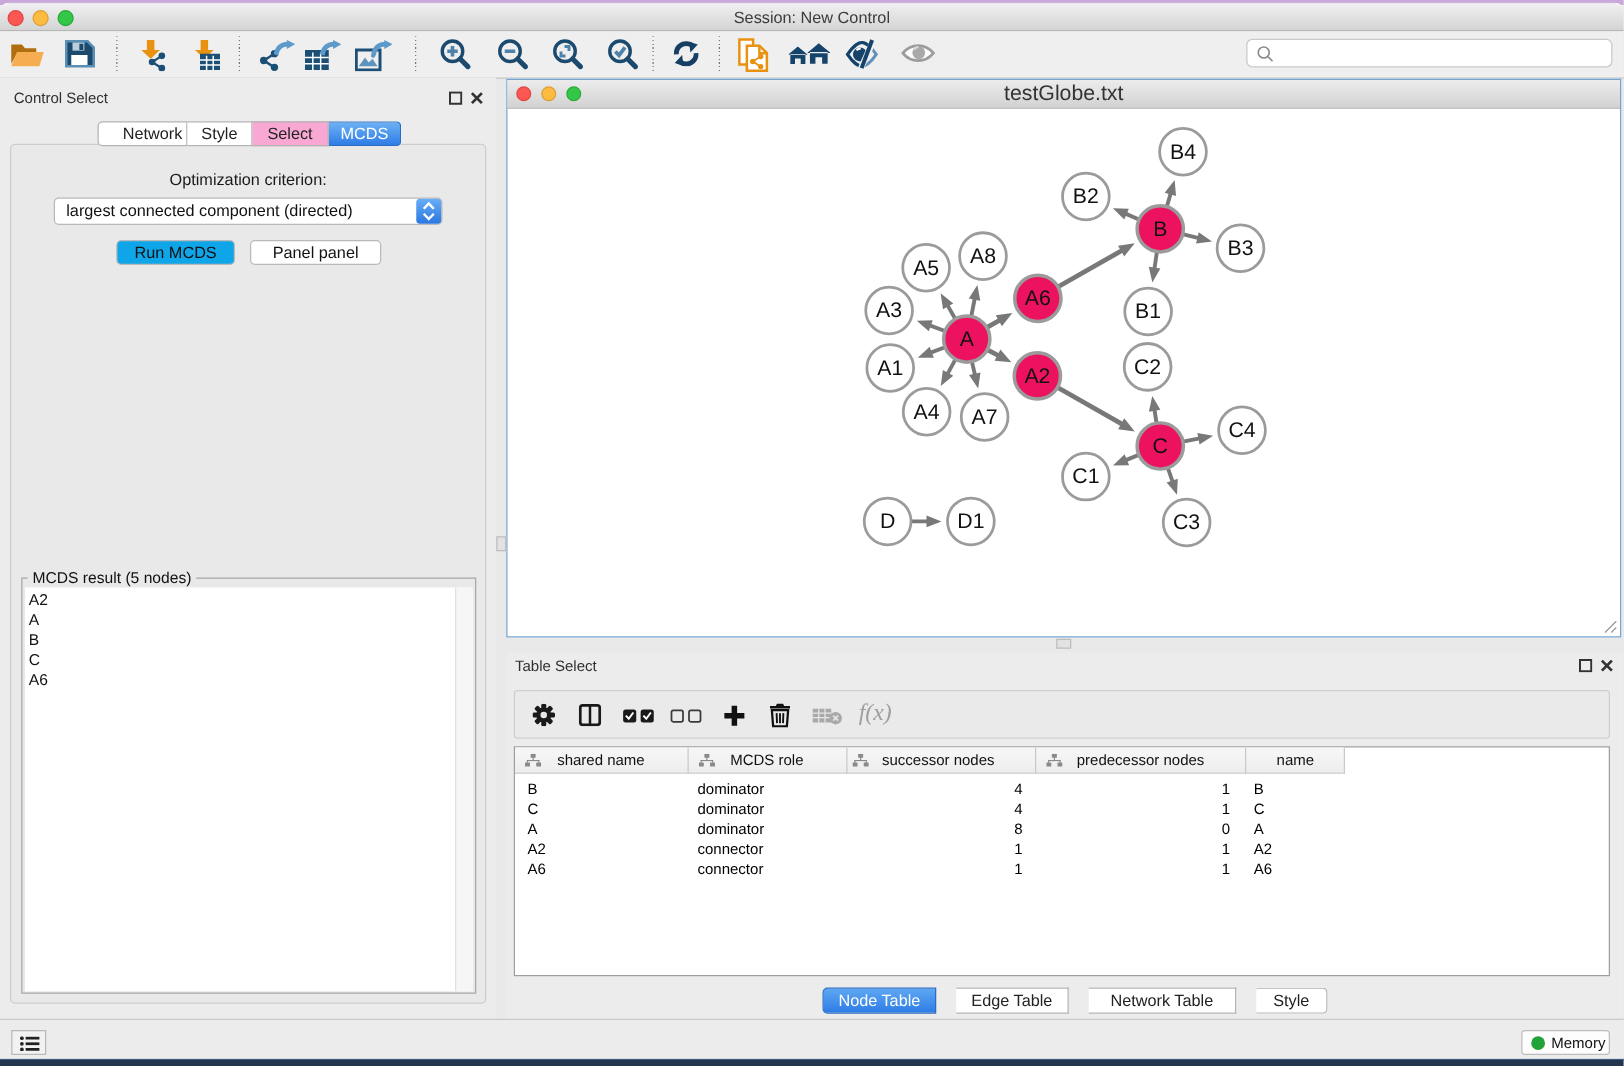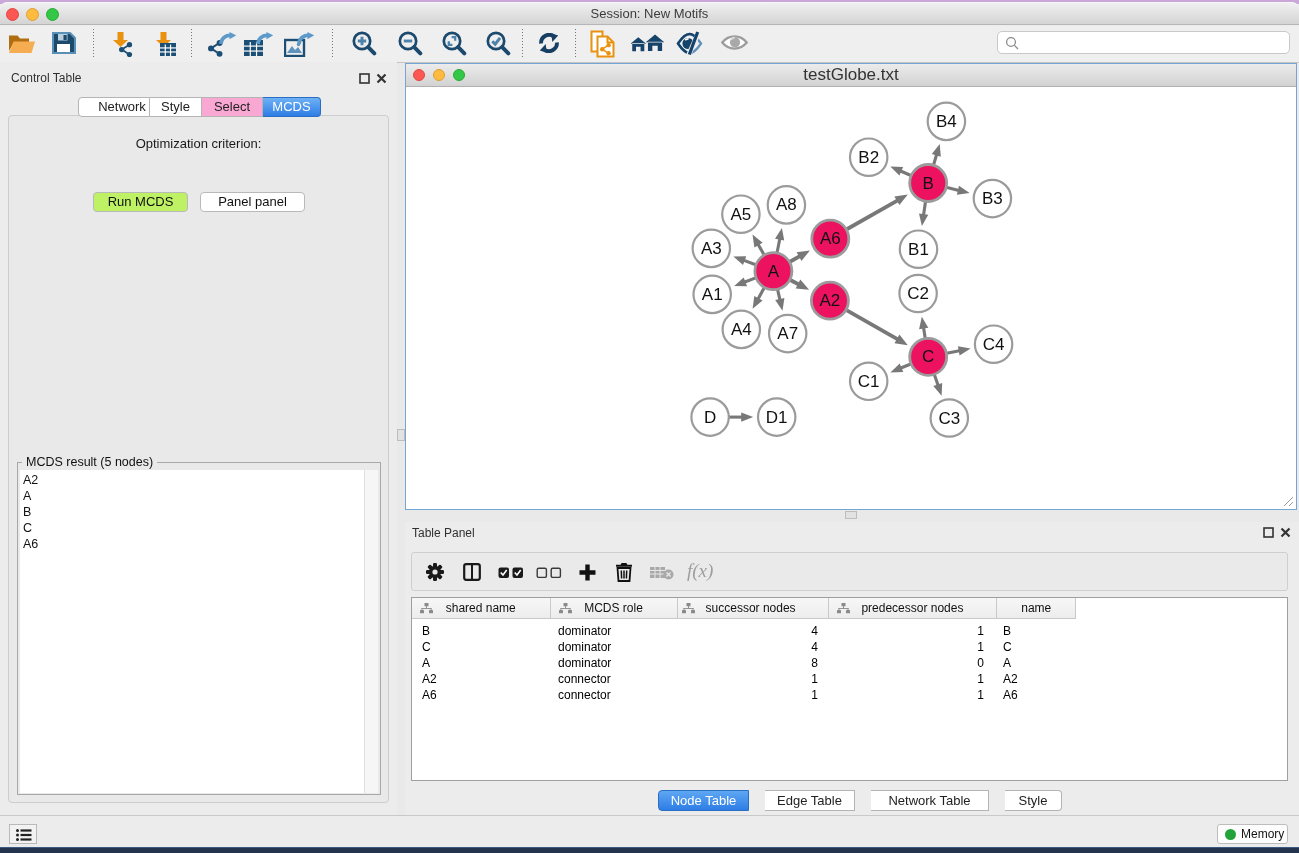--- a/index.html
+++ b/index.html
@@ -9,21 +9,21 @@
 </style></head>
 <body>
 
 <div class="abs" style="left:0;top:0;width:1299px;height:4px;background:#c9a7d8;"></div>
 <div class="abs" style="left:0;top:847px;width:1299px;height:6px;background:#22344e;border-top:1px solid #3a5a85;"></div>
 
 <div class="abs" style="left:0;top:2px;width:1299px;height:23px;background:linear-gradient(#f0f0f0,#d4d4d4);border-bottom:1px solid #b6b6b6;border-top:1px solid #f7f7f7;border-radius:7px 7px 0 0;">
   <div class="abs" style="left:6px;top:5px;width:13px;height:13px;border-radius:50%;background:#fc5753;border:1px solid #df4744;"></div>
   <div class="abs" style="left:26px;top:5px;width:13px;height:13px;border-radius:50%;background:#fdbc40;border:1px solid #de9f34;"></div>
   <div class="abs" style="left:46px;top:5px;width:13px;height:13px;border-radius:50%;background:#33c748;border:1px solid #27aa35;"></div>
-  <div style="text-align:center;font-size:13px;color:#3c3c3c;line-height:21px;">Session: New Motifs</div>
+  <div style="text-align:center;font-size:13px;color:#3c3c3c;line-height:21px;">Session: New Control</div>
 </div>
 
 <div id="toolbar" class="abs" style="left:0;top:26px;width:1299px;height:36px;background:#efefef;">
 <div class="sep" style="left:93px;"></div>
 <div class="sep" style="left:191px;"></div>
 <div class="sep" style="left:332px;"></div>
 <div class="sep" style="left:522px;"></div>
 <div class="sep" style="left:575px;"></div>
 <svg class="abs" style="left:7px;top:6px;" width="29" height="22" viewBox="0 0 29 22">
       <path d="M2 3.5 h8.5 l2.5 3 h9 v5.5 H6 L2 19 z" fill="#b06e10"></path>
@@ -176,39 +176,48 @@
 <svg width="14" height="14" style="position:absolute;left:7px;top:4px;" viewBox="0 0 14 14">
         <circle cx="6" cy="6" r="4.4" fill="none" stroke="#8b8b8b" stroke-width="1.3"></circle>
         <line x1="9.4" y1="9.4" x2="13" y2="13" stroke="#8b8b8b" stroke-width="1.3"></line>
       </svg>
 </div>
 </div>
 
 <div class="abs" style="left:0;top:62px;width:1299px;height:753px;background:#e9e9e9;border-top:1px solid #c4c4c4;"></div>
 
 <div id="cpanel" class="abs" style="left:0;top:62px;width:397px;height:753px;background:#ececec;">
-  <div class="abs" style="left:11px;top:9px;font-size:12px;color:#303030;">Control Table</div>
+  <div class="abs" style="left:11px;top:9px;font-size:12px;color:#303030;">Control Select</div>
   <svg class="abs" style="left:359px;top:11px;" width="11" height="11" viewBox="0 0 11 11">
       <rect x="1" y="1" width="9" height="9" fill="none" stroke="#333" stroke-width="1.6"></rect>
     </svg>
   <svg class="abs" style="left:376px;top:11px;" width="11" height="11" viewBox="0 0 11 11">
       <path d="M1.5 1.5 L9.5 9.5 M9.5 1.5 L1.5 9.5" stroke="#333" stroke-width="2.2"></path>
     </svg>
 
   <div class="abs" style="left:8px;top:53px;width:381px;height:688px;background:#e9e9e9;border:1px solid #cdcdcd;border-radius:4px;"></div>
 
   <div class="abs" style="left:78px;top:35px;height:20px;display:flex;font-size:13px;">
     <div style="width:72px;background:#fff;border:1px solid #b4b4b4;border-radius:4px 0 0 4px;text-align:center;line-height:18px;color:#222;padding-left:16px;">Network</div>
     <div style="width:52px;background:#fff;border:1px solid #b4b4b4;border-left:none;text-align:center;line-height:18px;color:#222;">Style</div>
     <div style="width:61px;background:#f9a8d4;border:1px solid #b4b4b4;border-left:none;text-align:center;line-height:18px;color:#222;">Select</div>
     <div style="width:58px;background:linear-gradient(#6db1f5,#2e7de5);border:1px solid #2a6ec4;border-left:none;border-radius:0 4px 4px 0;text-align:center;line-height:18px;color:#fff;">MCDS</div>
   </div>
   <div class="abs" style="left:0;top:74px;width:397px;text-align:center;font-size:13px;color:#1a1a1a;">Optimization criterion:</div>
 
-  <div class="abs" style="left:93px;top:130px;width:95px;height:20px;background:#bef264;border:1px solid #b9b9b9;border-radius:4px;text-align:center;font-size:13px;line-height:18px;color:#111;">Run MCDS</div>
+  <div class="abs" style="left:43px;top:96px;width:311px;height:22px;background:#fff;border:1px solid #b9b9b9;border-radius:4px;">
+    <div style="position:absolute;left:9px;top:2px;font-size:13px;color:#111;">largest connected component (directed)</div>
+    <div style="position:absolute;right:0px;top:0px;width:20px;height:20px;background:linear-gradient(#68adf6,#2a78e0);border-radius:3px;">
+      <svg width="20" height="20" viewBox="0 0 20 20">
+          <path d="M6 8 L10 3.8 L14 8" fill="none" stroke="#fff" stroke-width="2"></path>
+          <path d="M6 12 L10 16.2 L14 12" fill="none" stroke="#fff" stroke-width="2"></path>
+        </svg>
+    </div>
+  </div>
+  <div class="abs" style="left:93px;top:130px;width:95px;height:20px;background:#0ea5e9;border:1px solid #b9b9b9;border-radius:4px;text-align:center;font-size:13px;line-height:18px;color:#111;">Run MCDS</div>
   <div class="abs" style="left:200px;top:130px;width:105px;height:20px;background:#fff;border:1px solid #b9b9b9;border-radius:4px;text-align:center;font-size:13px;line-height:18px;color:#111;">Panel panel</div>
 
   <div class="abs" style="left:17px;top:400px;width:364px;height:333px;border:1px solid #a8a8a8;"></div>
   <div class="abs" style="left:22px;top:393px;font-size:12.5px;color:#111;background:#e9e9e9;padding:0 4px;">MCDS result (5 nodes)</div>
   <div class="abs" style="left:20px;top:408px;width:358px;height:323px;background:#fff;font-size:12.5px;color:#111;">
     <div style="padding:2px 0 0 3px;line-height:16px;">A2<br>A<br>B<br>C<br>A6</div>
     <div style="position:absolute;right:0;top:0;width:14px;height:100%;background:#f6f6f6;border-left:1px solid #e0e0e0;"></div>
   </div>
 </div>
 
@@ -303,21 +312,21 @@
     </svg>
   <svg class="abs" style="right:2px;bottom:2px;" width="12" height="12" viewBox="0 0 12 12">
       <path d="M11 2 L2 11 M11 7 L7 11" stroke="#9a9a9a" stroke-width="1"></path>
     </svg>
 </div>
 
 <div class="abs" style="left:397px;top:429px;width:8px;height:12px;background:#e2e2e2;border:1px solid #bdbdbd;"></div>
 <div class="abs" style="left:845px;top:511px;width:12px;height:8px;background:#e2e2e2;border:1px solid #bdbdbd;"></div>
 
 <div id="tpanel" class="abs" style="left:405px;top:522px;width:894px;height:293px;background:#ececec;">
-  <div class="abs" style="left:7px;top:4px;font-size:12px;color:#303030;">Table Panel</div>
+  <div class="abs" style="left:7px;top:4px;font-size:12px;color:#303030;">Table Select</div>
   <svg class="abs" style="left:858px;top:5px;" width="11" height="11" viewBox="0 0 11 11">
       <rect x="1" y="1" width="9" height="9" fill="none" stroke="#333" stroke-width="1.6"></rect>
     </svg>
   <svg class="abs" style="left:875px;top:5px;" width="11" height="11" viewBox="0 0 11 11">
       <path d="M1.5 1.5 L9.5 9.5 M9.5 1.5 L1.5 9.5" stroke="#333" stroke-width="2.2"></path>
     </svg>
 
   <div class="abs" style="left:6px;top:30px;width:877px;height:39px;background:#eaeaea;border:1px solid #cfcfcf;border-radius:3px;"></div>
   <div id="ttool">
       <svg class="abs" style="left:21px;top:41px;" width="18" height="18" viewBox="0 0 18 18">

